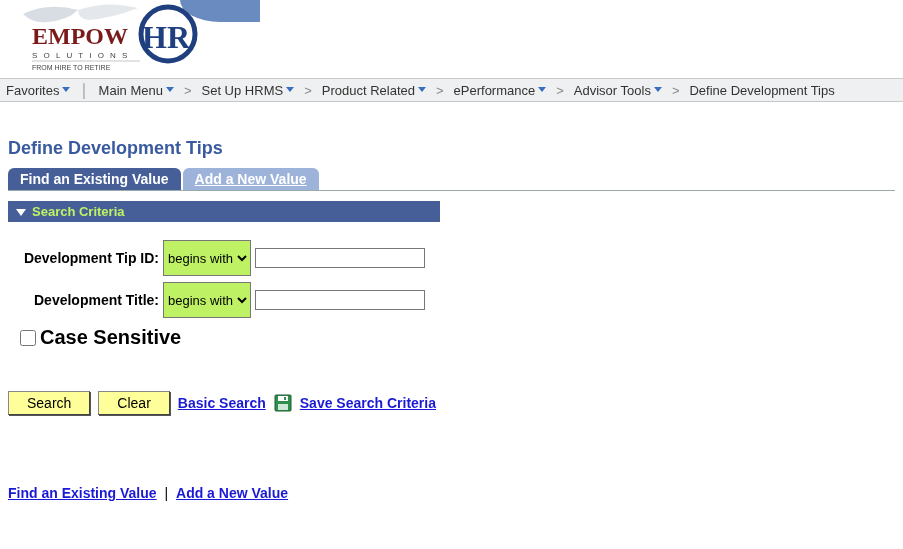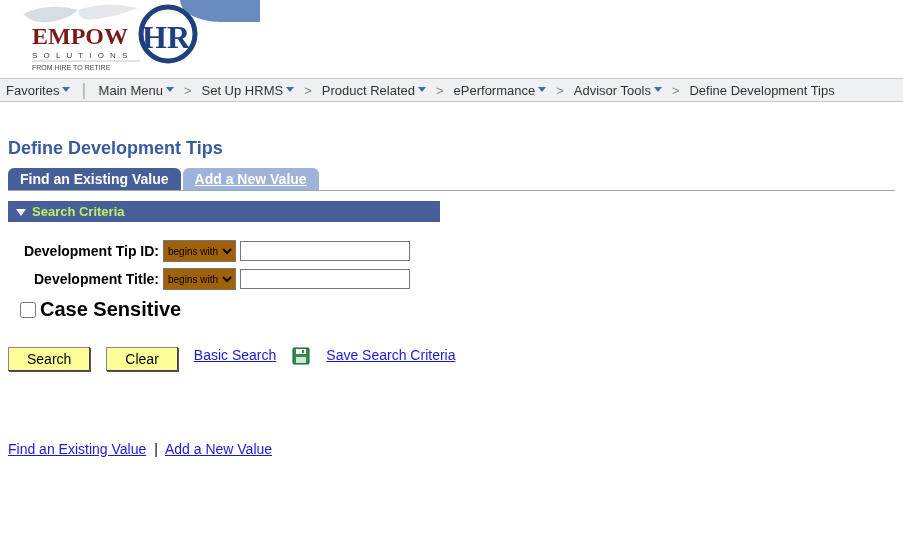--- a/index.html
+++ b/index.html
@@ -136,24 +136,24 @@
     margin-bottom: 6px;
   }
   .field-label {
     width: 155px;
     text-align: right;
     font-weight: bold;
     font-size: 14px;
     padding-right: 4px;
   }
   .field-select {
-    font-size: 10px;
-    height: 22px;
+    font-size: 13px;
+    height: 36px;
     border: 1px solid #777;
-    background: #a16207;
+    background: #bef264;
     margin-right: 4px;
   }
   .field-input {
     width: 170px;
     height: 20px;
     border: 1px solid #777;
     font-size: 13px;
     padding: 0 3px;
   }
   .checkbox-row {
@@ -166,40 +166,42 @@
     width: 16px;
     height: 16px;
     margin-right: 4px;
   }
   .checkbox-row label {
     font-weight: bold;
     font-size: 20px;
   }
   
   .action-row {
-    margin-top: 18px;
-    display: flex;
-    gap: 16px;
+    margin-top: 34px;
+    display: flex;
+    align-items: center;
+    gap: 8px;
   }
   .btn {
     background: #ffff99;
     border: 1px solid #888;
     border-right-color: #444;
     border-bottom-color: #444;
     font-size: 14px;
     height: 24px;
     padding: 0 18px;
     cursor: pointer;
     box-shadow: 1px 1px 0 #555;
   }
   .link {
     color: #1a1ad6;
     text-decoration: underline;
     font-size: 14px;
     cursor: pointer;
+    font-weight: bold;
   }
   .save-icon {
     display: inline-flex;
   }
   
   .bottom-links {
     margin-top: 70px;
     font-size: 14px;
   }
   .bottom-links .sep {

